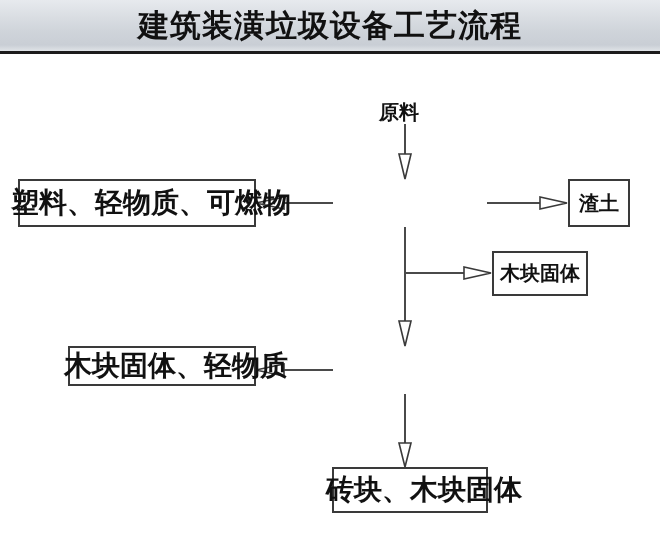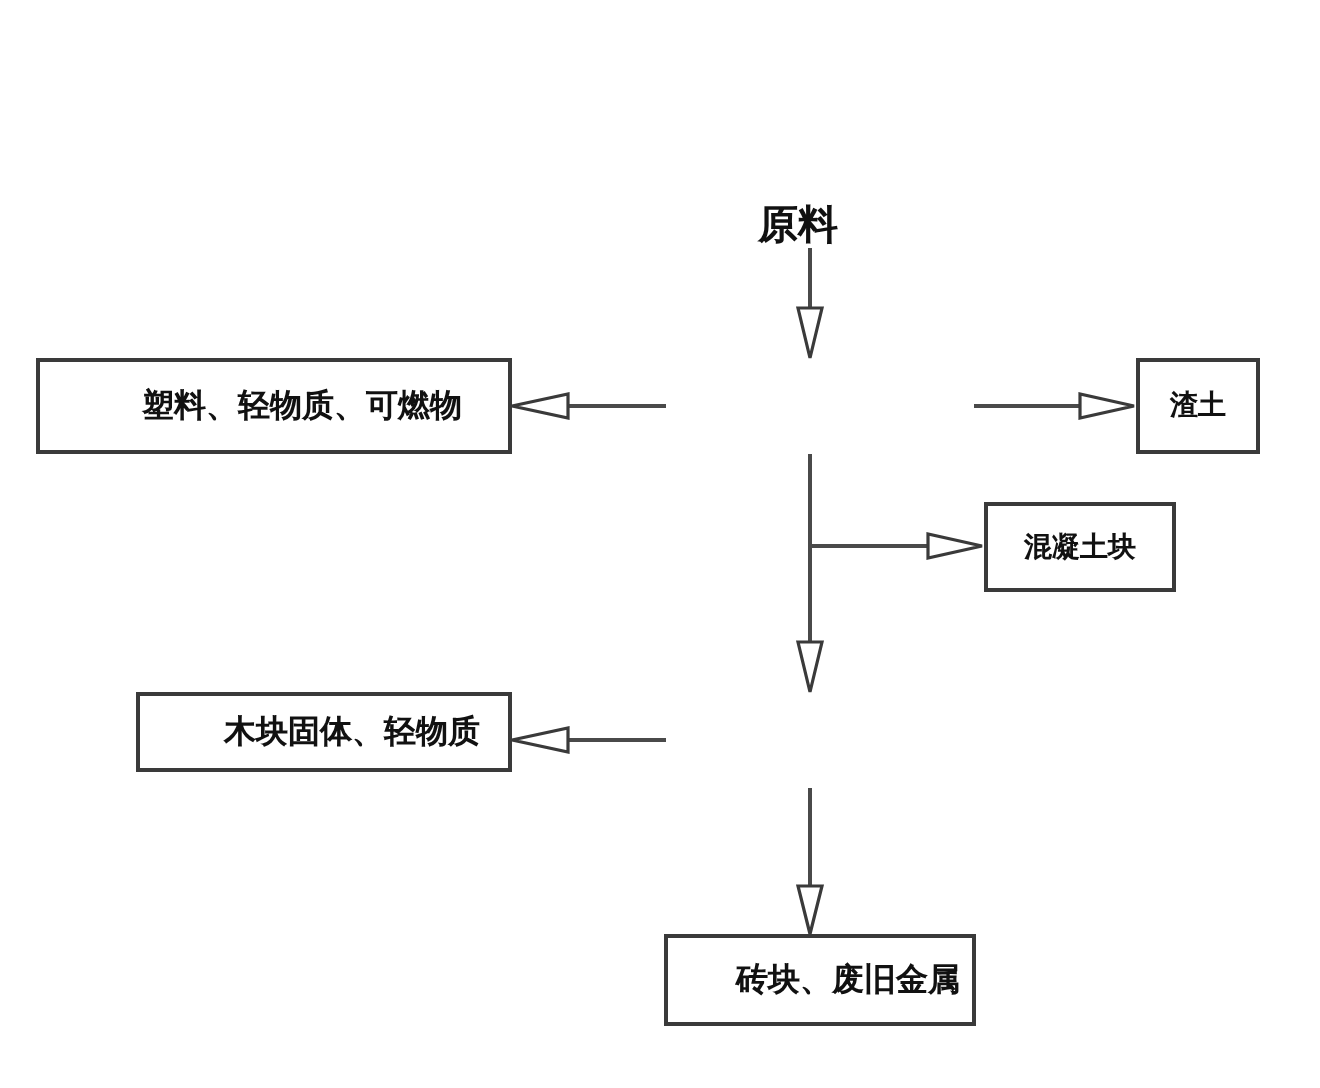--- a/index.html
+++ b/index.html
@@ -63,22 +63,22 @@
     box-sizing: border-box;
     border: 2px solid #3a3a3a;
     background: #ffffff;
     display: flex;
     align-items: center;
     justify-content: center;
     color: #111111;
     font-weight: bold;
     white-space: nowrap;
   }
-  .node-lg { font-size: 16px; padding-left: 28px; }
-  .node-md { font-size: 14px; }
+  .node-lg { font-size: 28px; padding-left: 28px; }
+  .node-md { font-size: 20px; }
 
   
   #node-plastics      { left: 18px;  top: 125px; width: 238px; height: 48px; }
   #node-stage1        { left: 333px; top: 125px; width: 154px; height: 48px; }
   #node-slag          { left: 568px; top: 125px; width: 62px;  height: 48px; }
   #node-scrap-metal   { left: 492px; top: 197px; width: 96px;  height: 45px; }
   #node-wood          { left: 68px;  top: 292px; width: 188px; height: 40px; }
   #node-stage2        { left: 333px; top: 292px; width: 154px; height: 48px; }
   #node-brick         { left: 332px; top: 413px; width: 156px; height: 46px; }
 
@@ -111,20 +111,23 @@
     stroke: #3a3a3a;
     stroke-width: 1.6;
     fill: #ffffff;
   }
 </style>
 </head>
 <body>
 
 <div id="page">
 
+  <div id="title-bar">
+    <div id="title-text">建筑装潢垃圾设备工艺流程</div>
+  </div>
 
   <div id="canvas">
 
     <svg id="connectors" viewBox="0 0 660 490" width="660" height="490">
 
       <g>
         <line class="conn-line" x1="405" y1="70" x2="405" y2="113"></line>
         <polygon class="arrow-head" points="405,125 399,100 411,100"></polygon>
       </g>
 
@@ -159,21 +162,21 @@
       </g>
     </svg>
 
     <div id="label-raw-material">原料</div>
 
     <div class="node node-lg" id="node-plastics">塑料、轻物质、可燃物</div>
 
 
     <div class="node node-md" id="node-slag">渣土</div>
 
-    <div class="node node-md" id="node-scrap-metal">混凝土块</div>
+    <div class="node node-md" id="node-scrap-metal">木块固体</div>
 
     <div class="node node-lg" id="node-wood">木块固体、轻物质</div>
 
 
-    <div class="node node-lg" id="node-brick">砖块、废旧金属</div>
+    <div class="node node-lg" id="node-brick">砖块、木块固体</div>
 
   </div>
 </div>
 
 </body></html>

